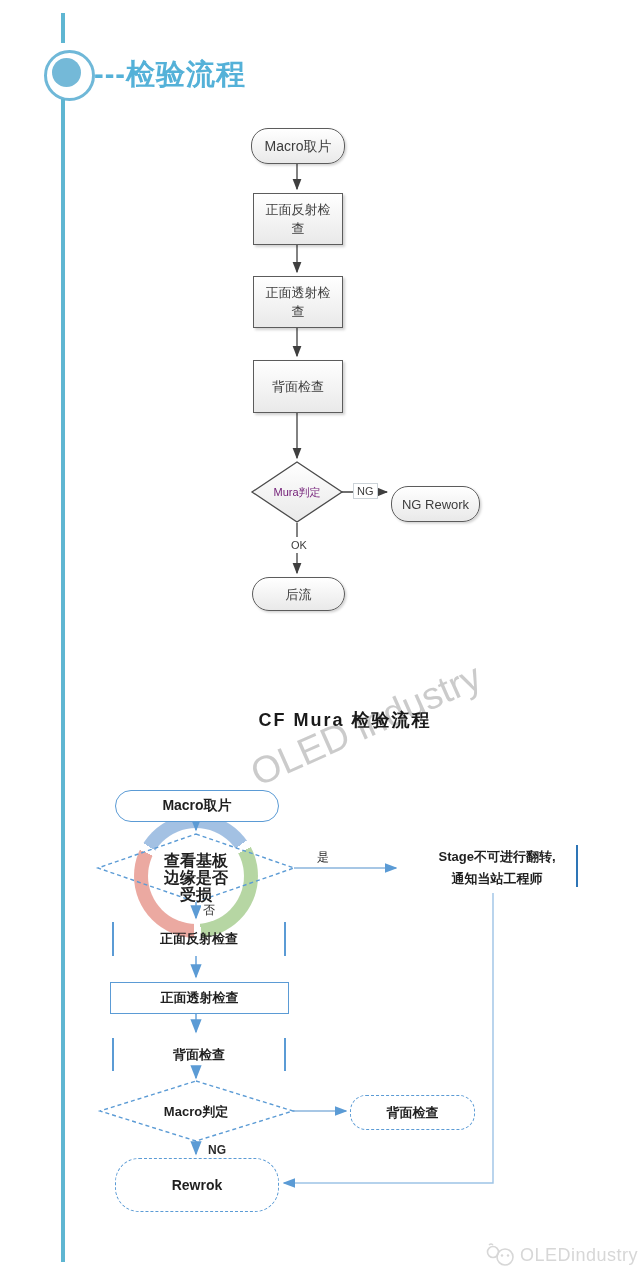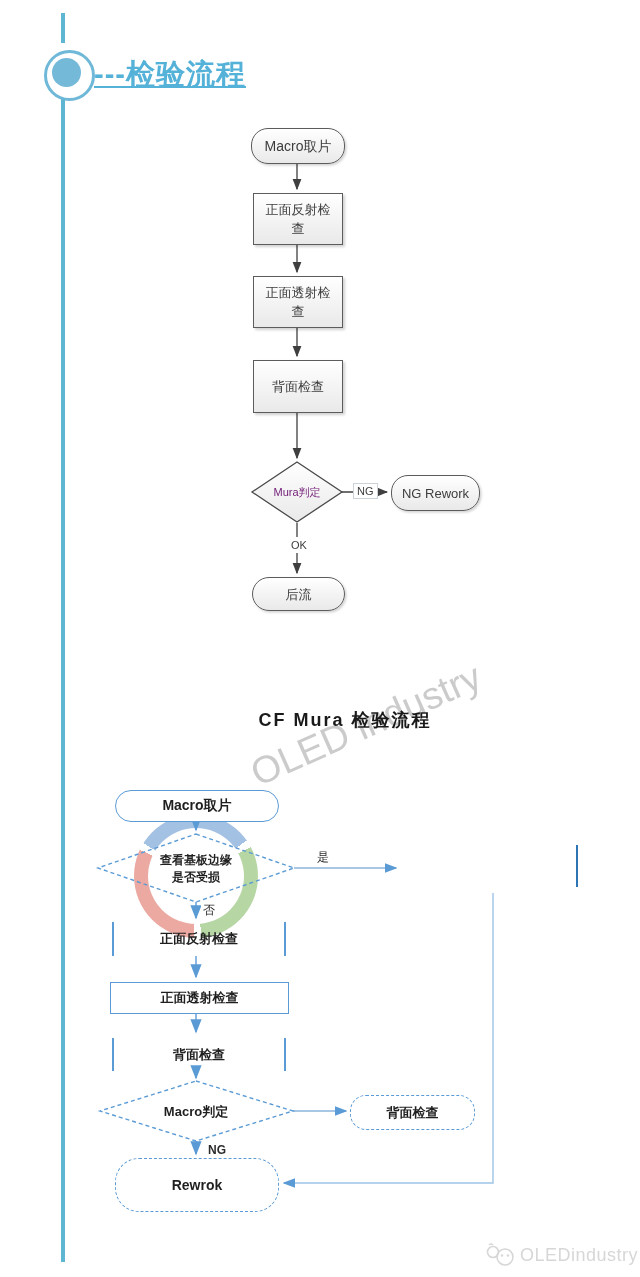--- a/index.html
+++ b/index.html
@@ -3,21 +3,21 @@
 <meta charset="utf-8">
 <style>
   html,body{margin:0;padding:0;background:#fff;}
   .page{position:relative;width:640px;height:1277px;background:#ffffff;overflow:hidden;
         font-family:"Liberation Sans","DejaVu Sans",sans-serif;}
 
   
   .rail-seg{position:absolute;background:#5fb6d2;}
   .rail-circle{position:absolute;border:3px solid #6fb8d8;border-radius:50%;background:#fff;}
   .rail-circle-inner{position:absolute;border-radius:50%;background:#74b9d8;}
-  .hdr-title{position:absolute;color:#54b1d8;font-weight:bold;font-size:29px;letter-spacing:1px;white-space:nowrap;text-decoration:underline;}
+  .hdr-title{position:absolute;color:#54b1d8;font-weight:bold;font-size:29px;letter-spacing:1px;white-space:nowrap;}
 
   
   .c1shape{position:absolute;display:flex;align-items:center;justify-content:center;
            border:1.4px solid #5c5c5c;background:linear-gradient(#ffffff, #e9e9e9);
            box-shadow:1.5px 1.5px 2.5px rgba(0,0,0,0.18);
            color:#3d3d3d;font-size:13px;text-align:center;line-height:19px;}
   .c1pill{border-radius:17px;}
   .c1diamond-text{position:absolute;display:flex;align-items:center;justify-content:center;
            color:#701a75;font-size:11px;}
   .lbl1{position:absolute;background:#fff;border:1px solid #ccd3d8;color:#3d3d3d;
@@ -113,32 +113,34 @@
   <div class="c1shape z3" style="left:253px;top:193px;width:88px;height:50px;">
     <div style="width:70px;">正面反射检查</div>
   </div>
   <div class="c1shape z3" style="left:253px;top:276px;width:88px;height:50px;">
     <div style="width:70px;">正面透射检查</div>
   </div>
   <div class="c1shape z3" style="left:253px;top:360px;width:88px;height:51px;">背面检查</div>
   <div class="c1diamond-text z3" style="left:252px;top:480px;width:90px;height:24px;">Mura判定</div>
   <div class="lbl1 z3" style="left:353px;top:483px;">NG</div>
   <div class="lbl1 noborder z3" style="left:287px;top:537px;">OK</div>
-  <div class="c1shape c1pill z3" style="left:391px;top:475px;width:87px;height:34px;">NG Rework</div>
+  <div class="c1shape c1pill z3" style="left:391px;top:486px;width:87px;height:34px;">NG Rework</div>
   <div class="c1shape c1pill z3" style="left:252px;top:577px;width:91px;height:32px;">后流</div>
 
   <div class="c2title z3" style="left:215px;top:708px;width:260px;">CF Mura 检验流程</div>
 
   <div class="c2pill z3" style="left:115px;top:790px;width:162px;height:30px;">Macro取片</div>
 
-  <div class="c2dtext z3" style="left:160px;top:852px;width:72px;font-size:12px;line-height:17px;">查看基板边缘是否受损</div>
+  <div class="c2dtext z3" style="left:160px;top:852px;width:72px;font-size:16px;line-height:17px;">查看基板边缘是否受损</div>
 
   <div class="lbl2 z3" style="left:315px;top:850px;">是</div>
 
   <div class="note z3" style="left:407px;top:846px;width:180px;">
+    <div>Stage不可进行翻转,</div>
+    <div>通知当站工程师</div>
   </div>
 
   <div class="lbl2 z3" style="left:201px;top:903px;">否</div>
 
   <div class="c2side z3" style="left:112px;top:922px;width:170px;height:34px;">正面反射检查</div>
 
   <div class="c2box z3" style="left:110px;top:982px;width:177px;height:30px;">正面透射检查</div>
 
   <div class="c2side z3" style="left:112px;top:1038px;width:170px;height:33px;">背面检查</div>
 

